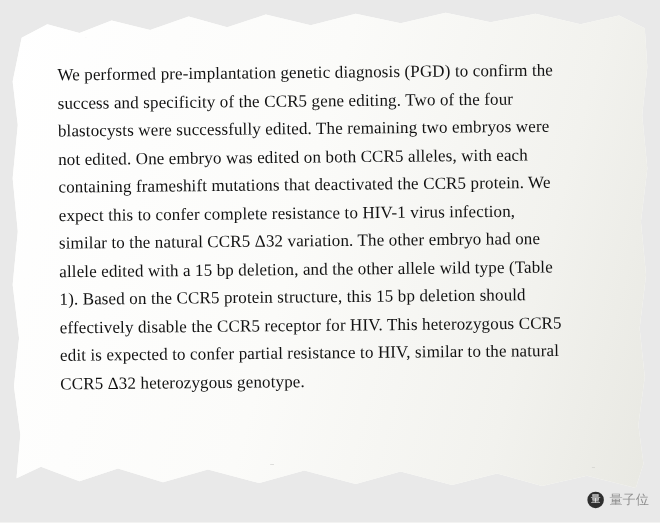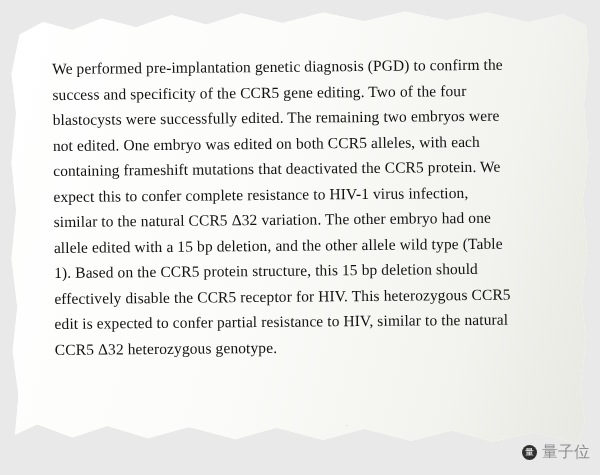--- a/index.html
+++ b/index.html
@@ -108,21 +108,21 @@
     align-items: center;
     justify-content: center;
     color: #fff;
     font-size: 9px;
     line-height: 1;
     font-family: "DejaVu Sans", sans-serif;
   }
   .wm-text {
     white-space: nowrap;
     font-family: Liberation Sans, sans-serif;
-    font-size: 16px;
+    font-size: 12px;
     color: #8f8f8f;
   }
 </style>
 </head>
 <body>
 
 <div class="page">
 
   <div class="paper">
     <div class="paper-shade"></div>

